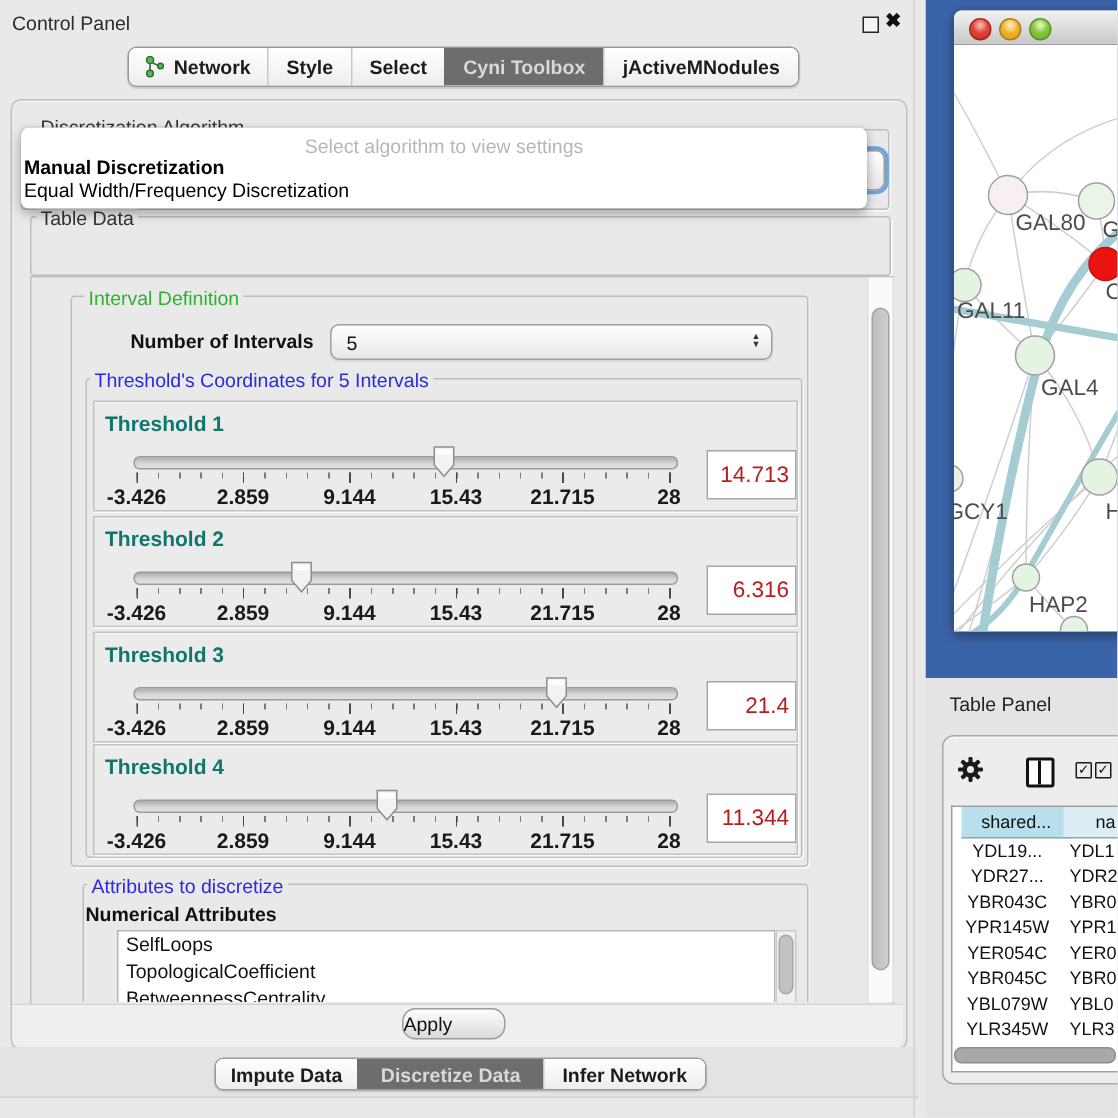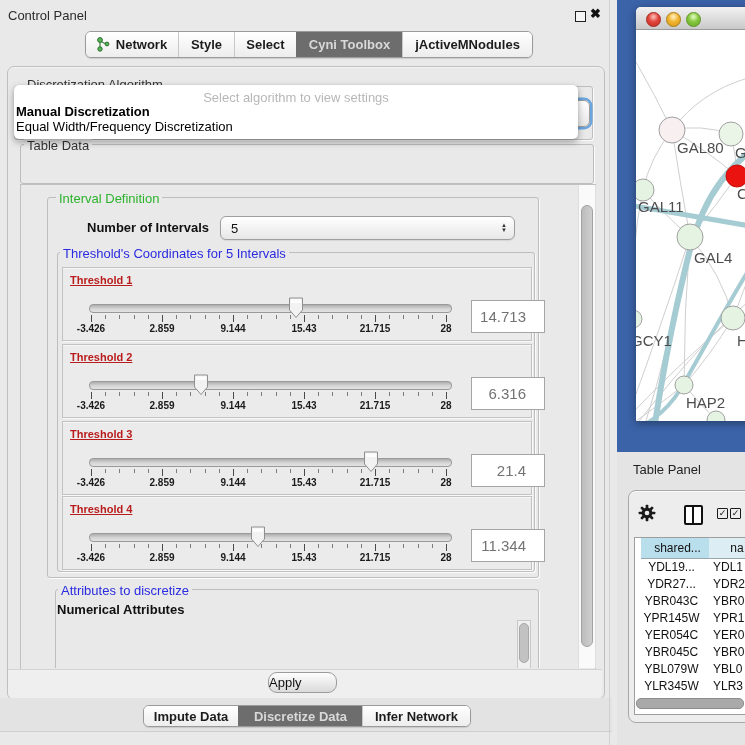--- a/index.html
+++ b/index.html
@@ -21,27 +21,27 @@
   #outer-box{left:7px;top:66px;width:596px;height:632px;border:1px solid #bfbfbf;border-radius:7px;background:#e9e9e9;box-shadow:inset 0 1px 0 #f4f4f4;}
   
   .group{border:1px solid #bdbdbd;border-radius:3px;box-shadow:1px 1px 0 rgba(255,255,255,0.8);}
   .group-label{position:absolute;font-size:13px;background:#e9e9e9;padding:0 3px;white-space:nowrap;}
   
   .combo{position:absolute;border:1px solid #9e9e9e;border-radius:6px;background:linear-gradient(#ffffff,#e7e7e7);box-shadow:0 1px 1px rgba(0,0,0,0.08);}
   .combo .val{position:absolute;left:10px;top:0;bottom:0;display:flex;align-items:center;font-size:13px;color:#111;}
   .combo .spin{position:absolute;right:7px;top:0;bottom:0;display:flex;flex-direction:column;justify-content:center;line-height:5px;color:#333;font-size:6px;text-align:center;}
   
   .tpanel{position:absolute;left:62px;width:468px;height:72px;border:1px solid #c2c2c2;background:#ebebeb;box-shadow:inset 0 1px 0 #f6f6f6,1px 1px 0 rgba(255,255,255,0.7);}
-  .tpanel .tlabel{position:absolute;left:7px;top:6px;font-size:11px;font-weight:bold;color:#b91c1c;text-decoration:underline;}
+  .tpanel .tlabel{position:absolute;left:7px;top:6px;font-size:14px;font-weight:bold;color:#0f766e;}
   .track{position:absolute;left:26px;top:36px;width:361px;height:7px;border-radius:4px;border:1px solid #9a9a9a;background:linear-gradient(#adadad,#d6d6d6 55%,#e2e2e2);}
   .ticks-minor{position:absolute;left:28px;top:47px;width:357px;height:4px;background:repeating-linear-gradient(90deg,#7c7c7c 0,#7c7c7c 1px,transparent 1px,transparent 14.2px);}
   .ticks-major{position:absolute;left:28px;top:47px;width:357px;height:7px;background:repeating-linear-gradient(90deg,#4a4a4a 0,#4a4a4a 1px,transparent 1px,transparent 71px);}
   .thumb{position:absolute;top:29px;width:16px;height:22px;}
-  .ticklabel{position:absolute;top:55px;width:50px;text-align:center;font-size:10px;font-weight:bold;color:#1a1a1a;}
-  .vbox{position:absolute;left:408px;top:32px;width:54px;height:31px;background:#fff;border:1px solid #a5a5a5;font-size:15px;color:#737373;text-align:right;line-height:31px;padding-right:18px;}
+  .ticklabel{position:absolute;top:55px;width:50px;text-align:center;font-size:14px;font-weight:bold;color:#1a1a1a;}
+  .vbox{position:absolute;left:408px;top:32px;width:54px;height:31px;background:#fff;border:1px solid #a5a5a5;font-size:15px;color:#b91c1c;text-align:right;line-height:31px;padding-right:4px;}
   
   .sb-v-track{background:#fafafa;border-left:1px solid #dedede;border-right:1px solid #dedede;}
   .sb-thumb{background:linear-gradient(90deg,#bcbcbc,#cfcfcf);border:1px solid #a2a2a2;border-radius:6px;}
   
   #attr-list{left:78px;top:620px;width:437px;height:48px;background:#fff;border:1px solid #b5b5b5;overflow:hidden;}
   #attr-list .item{height:18px;line-height:18px;font-size:13px;color:#111;padding-left:5px;}
   
   #popup{left:14px;top:85px;width:564px;height:54px;background:#fff;border-radius:5px;box-shadow:0 3px 7px rgba(0,0,0,0.35),0 0 1px rgba(0,0,0,0.2);}
   #popup .hint{position:absolute;left:0;right:0;top:5px;text-align:center;font-size:13px;color:#b7b7b7;}
   #popup .it1{position:absolute;left:2px;top:19px;font-size:13px;font-weight:bold;color:#000;}
@@ -206,20 +206,25 @@
       <div class="ticklabel" style="left:145px">9.144</div>
       <div class="ticklabel" style="left:216px">15.43</div>
       <div class="ticklabel" style="left:287px">21.715</div>
       <div class="ticklabel" style="left:358px">28</div>
       <div class="vbox">11.344</div>
     </div>
 
     <div class="abs group" style="left:55px;top:589px;width:482px;height:110px;"></div>
     <div class="group-label" style="left:58px;top:583px;color:#2a2ae0;">Attributes to discretize</div>
     <div class="abs" style="left:57px;top:602px;font-size:13px;font-weight:bold;color:#111;">Numerical Attributes</div>
+    <div class="abs" id="attr-list">
+      <div class="item">SelfLoops</div>
+      <div class="item">TopologicalCoefficient</div>
+      <div class="item">BetweennessCentrality</div>
+    </div>
     <div class="abs" style="left:517px;top:620px;width:12px;height:48px;background:#f0f0f0;border:1px solid #c9c9c9;">
       <div style="position:absolute;left:1px;top:2px;width:8px;height:38px;background:#c2c2c2;border:1px solid #a8a8a8;border-radius:5px;"></div>
     </div>
   </div>
 
   <div class="abs sb-v-track" style="left:578px;top:185px;width:16px;height:483px;">
     <div class="sb-thumb" style="position:absolute;left:2px;top:20px;width:10px;height:440px;"></div>
   </div>
 
   <div class="abs" id="popup">

